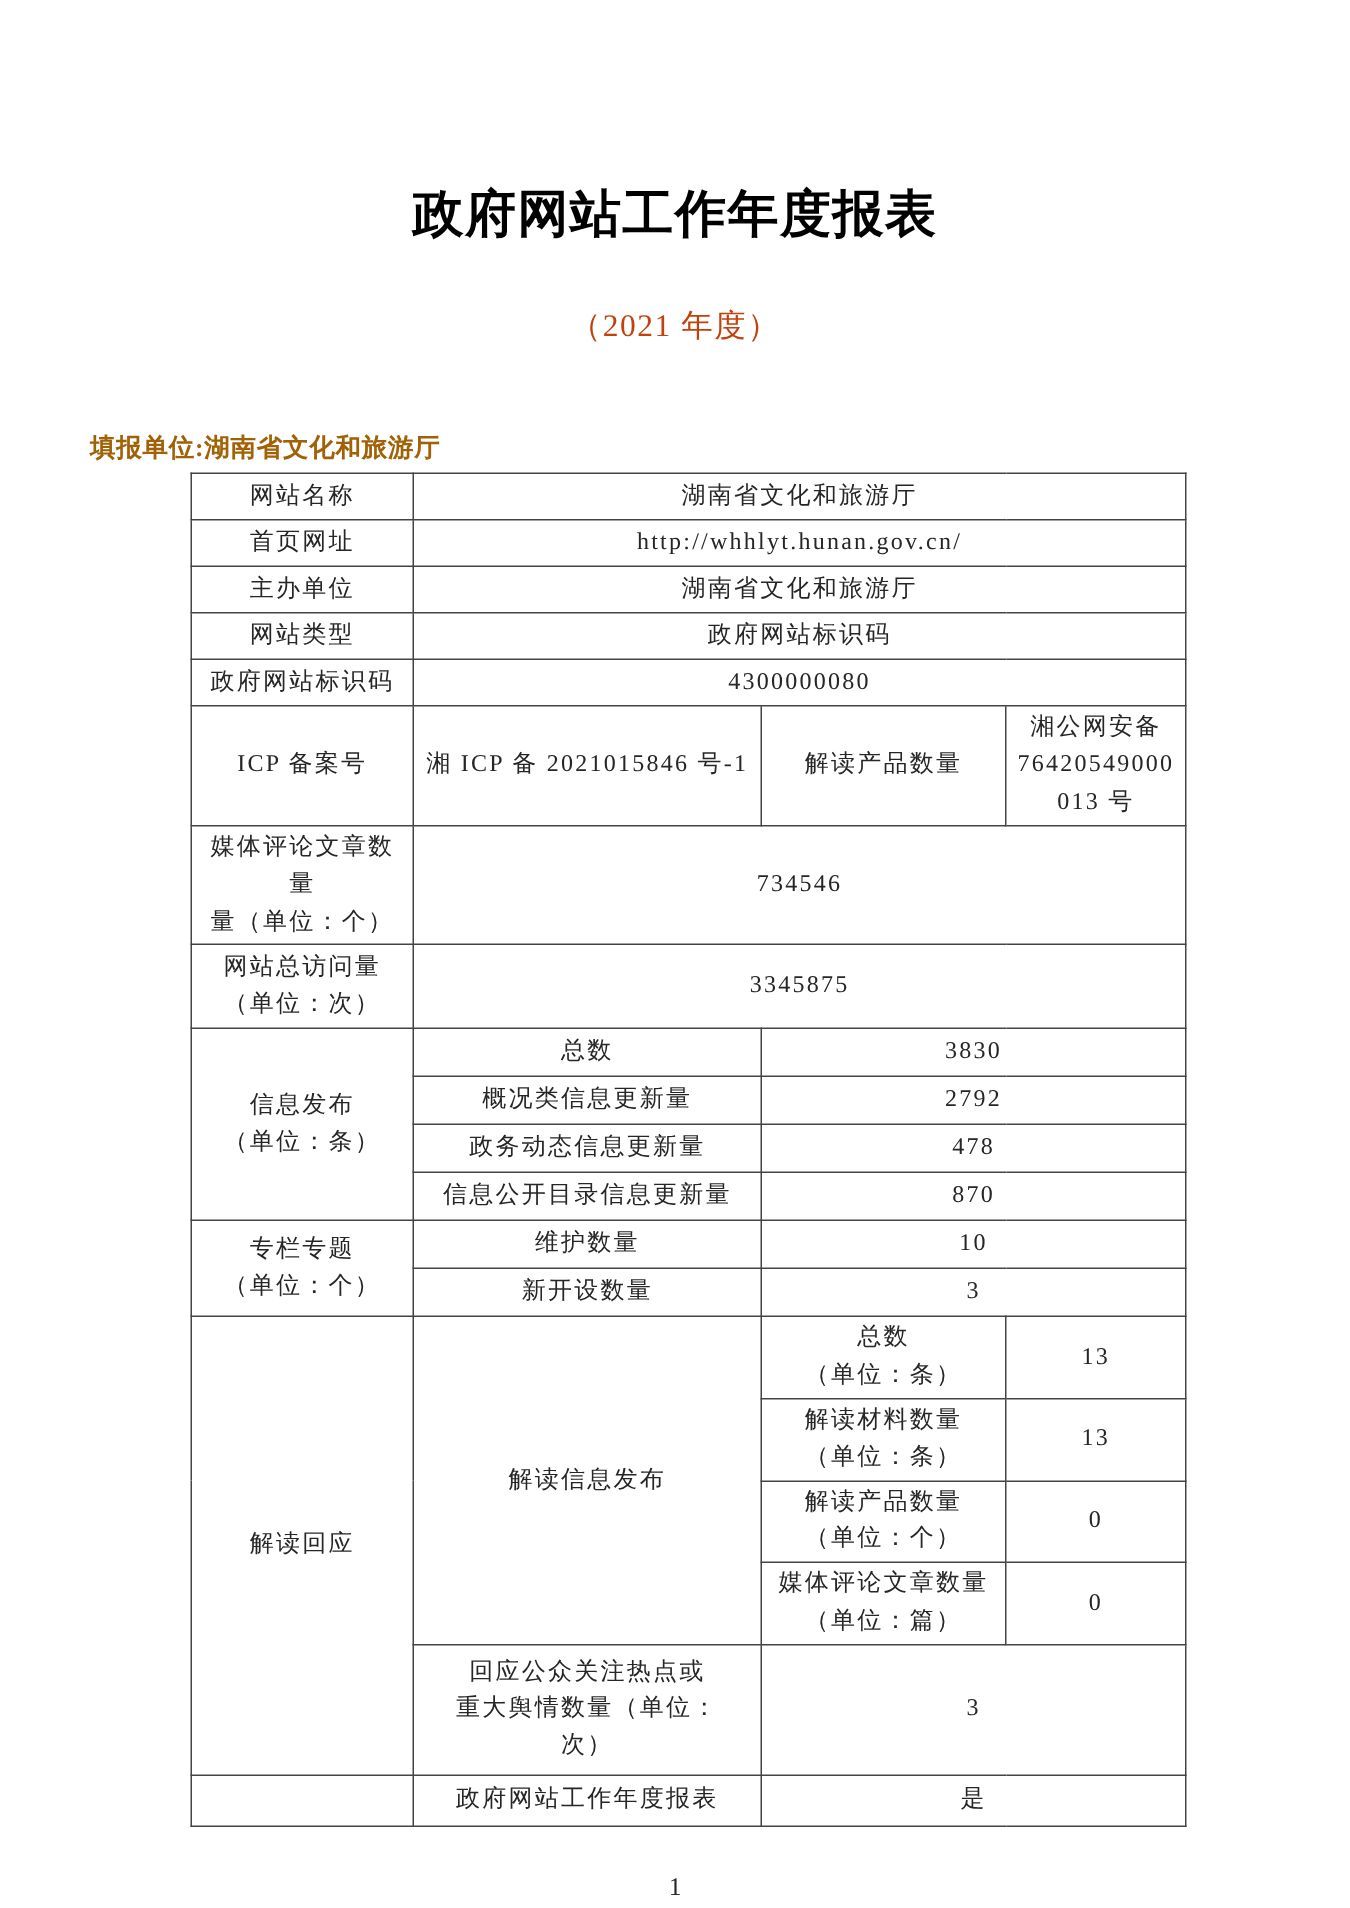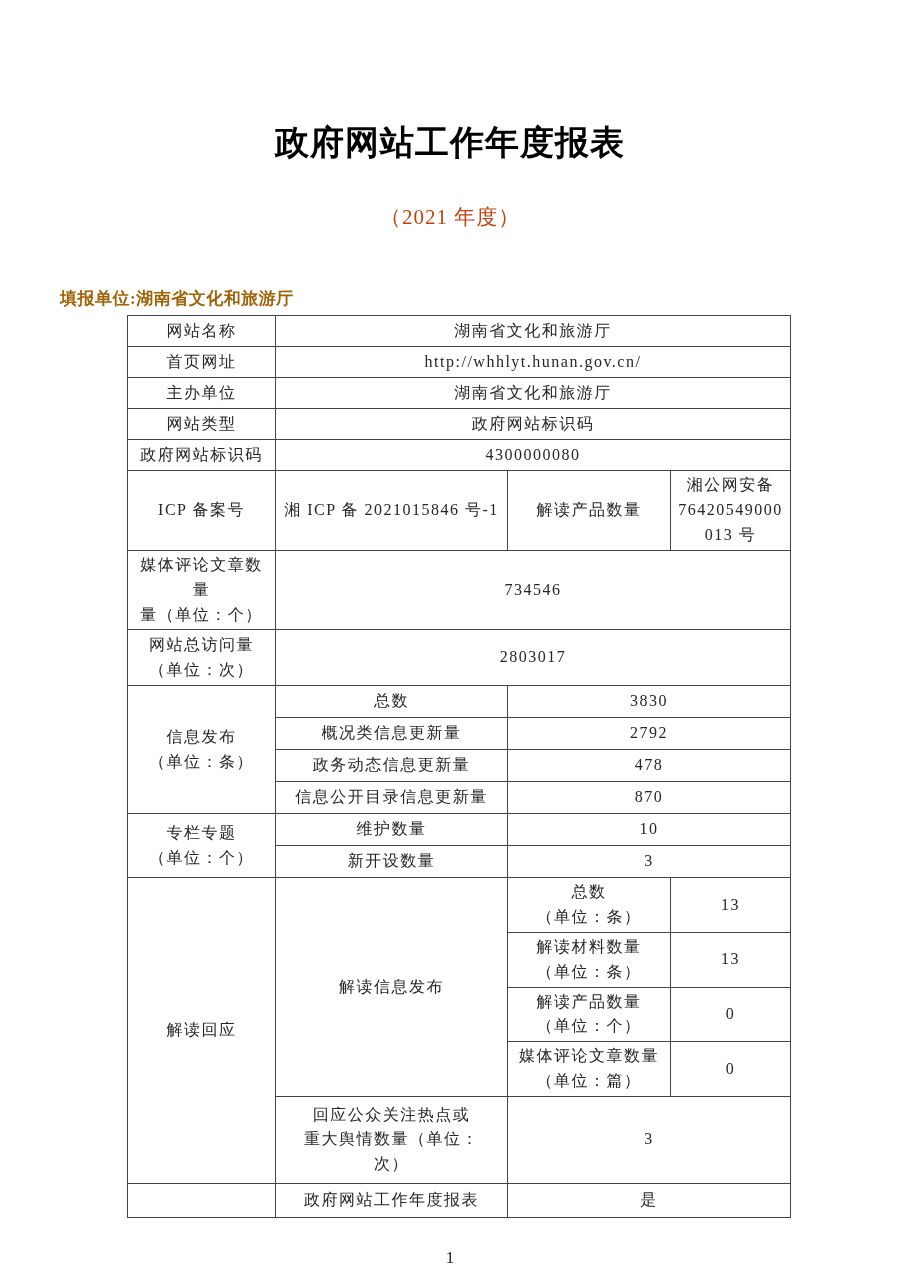--- a/index.html
+++ b/index.html
@@ -118,21 +118,21 @@
 013 号</td>
       </tr>
       <tr class="h57">
         <td class="ml">媒体评论文章数量
 量（单位：个）</td>
         <td colspan="3">734546</td>
       </tr>
       <tr class="h56">
         <td class="ml">网站总访问量
 （单位：次）</td>
-        <td colspan="3">2803017</td>
+        <td colspan="3">3345875</td>
       </tr>
       <tr class="h32">
         <td rowspan="4" class="ml">信息发布
 （单位：条）</td>
         <td>总数</td>
         <td colspan="2">3830</td>
       </tr>
       <tr class="h32">
         <td>概况类信息更新量</td>
         <td colspan="2">2792</td>

